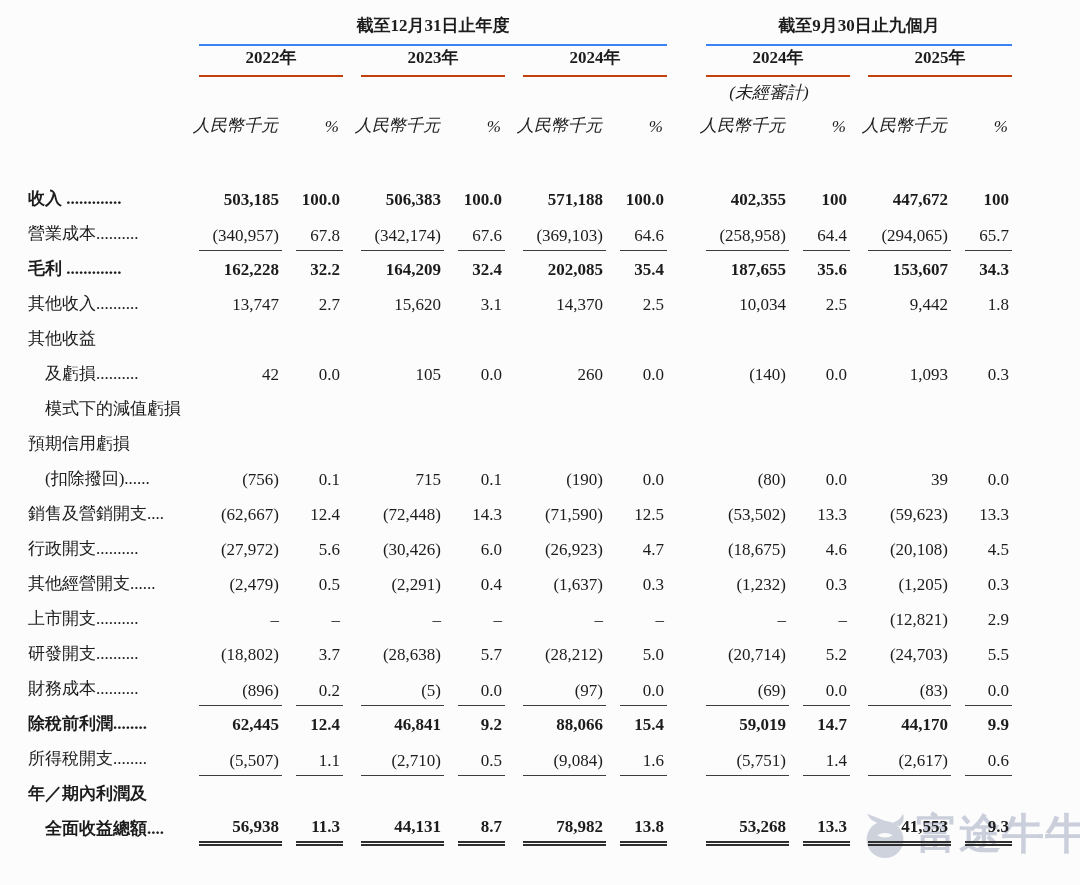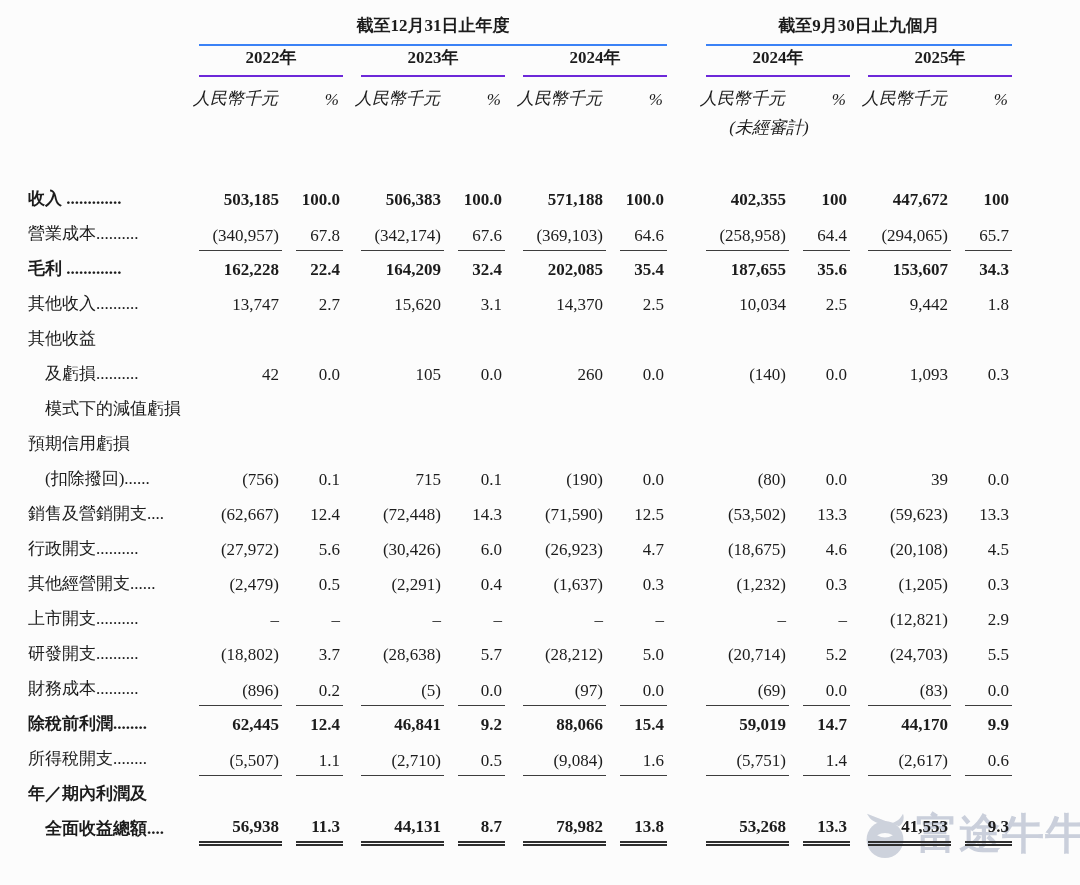--- a/index.html
+++ b/index.html
@@ -27,21 +27,21 @@
   }
   td{padding:0;vertical-align:bottom;}
 
   
   .grp{
     text-align:center;font-weight:bold;padding-bottom:7px;
     border-bottom:2px solid #3b82f6;margin-left:18px;
   }
   .yr{
     text-align:center;font-weight:bold;padding-bottom:6px;
-    border-bottom:2px solid #6d28d9;margin-left:18px;
+    border-bottom:2px solid #c2410c;margin-left:18px;
   }
   .unit{
     text-align:right;font-style:italic;padding:10px 4px 2px 0;white-space:nowrap;
   }
   .unaudited{
     text-align:center;font-style:italic;padding-top:4px;white-space:nowrap;
   }
 
   
   .lbl{
@@ -117,62 +117,62 @@
         <td class="gapcol"></td>
         <td colspan="2">
             <div class="yr">2024年</div>
           </td>
         <td colspan="2">
             <div class="yr">2025年</div>
           </td>
       </tr>
       <tr>
         <td></td>
-        <td>
-            <div class="unit">人民幣千元</div>
-          </td>
-        <td>
-            <div class="unit">%</div>
-          </td>
-        <td>
-            <div class="unit">人民幣千元</div>
-          </td>
-        <td>
-            <div class="unit">%</div>
-          </td>
-        <td>
-            <div class="unit">人民幣千元</div>
-          </td>
-        <td>
-            <div class="unit">%</div>
-          </td>
-        <td class="gapcol"></td>
-        <td>
-            <div class="unit">人民幣千元</div>
-          </td>
-        <td>
-            <div class="unit">%</div>
-          </td>
-        <td>
-            <div class="unit">人民幣千元</div>
-          </td>
-        <td>
-            <div class="unit">%</div>
-          </td>
-      </tr>
-      <tr>
-        <td></td>
         <td colspan="6"></td>
         <td class="gapcol"></td>
         <td colspan="2">
             <div class="unaudited">(未經審計)</div>
           </td>
         <td colspan="2"></td>
       </tr>
       <tr>
+        <td></td>
+        <td>
+            <div class="unit">人民幣千元</div>
+          </td>
+        <td>
+            <div class="unit">%</div>
+          </td>
+        <td>
+            <div class="unit">人民幣千元</div>
+          </td>
+        <td>
+            <div class="unit">%</div>
+          </td>
+        <td>
+            <div class="unit">人民幣千元</div>
+          </td>
+        <td>
+            <div class="unit">%</div>
+          </td>
+        <td class="gapcol"></td>
+        <td>
+            <div class="unit">人民幣千元</div>
+          </td>
+        <td>
+            <div class="unit">%</div>
+          </td>
+        <td>
+            <div class="unit">人民幣千元</div>
+          </td>
+        <td>
+            <div class="unit">%</div>
+          </td>
+      </tr>
+      <tr>
           <td colspan="12" style="height:42px"></td>
         </tr>
     </thead>
     <tbody id="table-body">
         <tr class="bold">
           <td>
             <div class="lbl">收入 .............</div>
           </td>
           <td>
             <div class="num">503,185</div>
@@ -243,21 +243,21 @@
           </td>
         </tr>
         <tr class="bold">
           <td>
             <div class="lbl">毛利 .............</div>
           </td>
           <td>
             <div class="num">162,228</div>
           </td>
           <td>
-            <div class="num pctcol">22.4</div>
+            <div class="num pctcol">32.2</div>
           </td>
           <td>
             <div class="num">164,209</div>
           </td>
           <td>
             <div class="num pctcol">32.4</div>
           </td>
           <td>
             <div class="num">202,085</div>
           </td>

